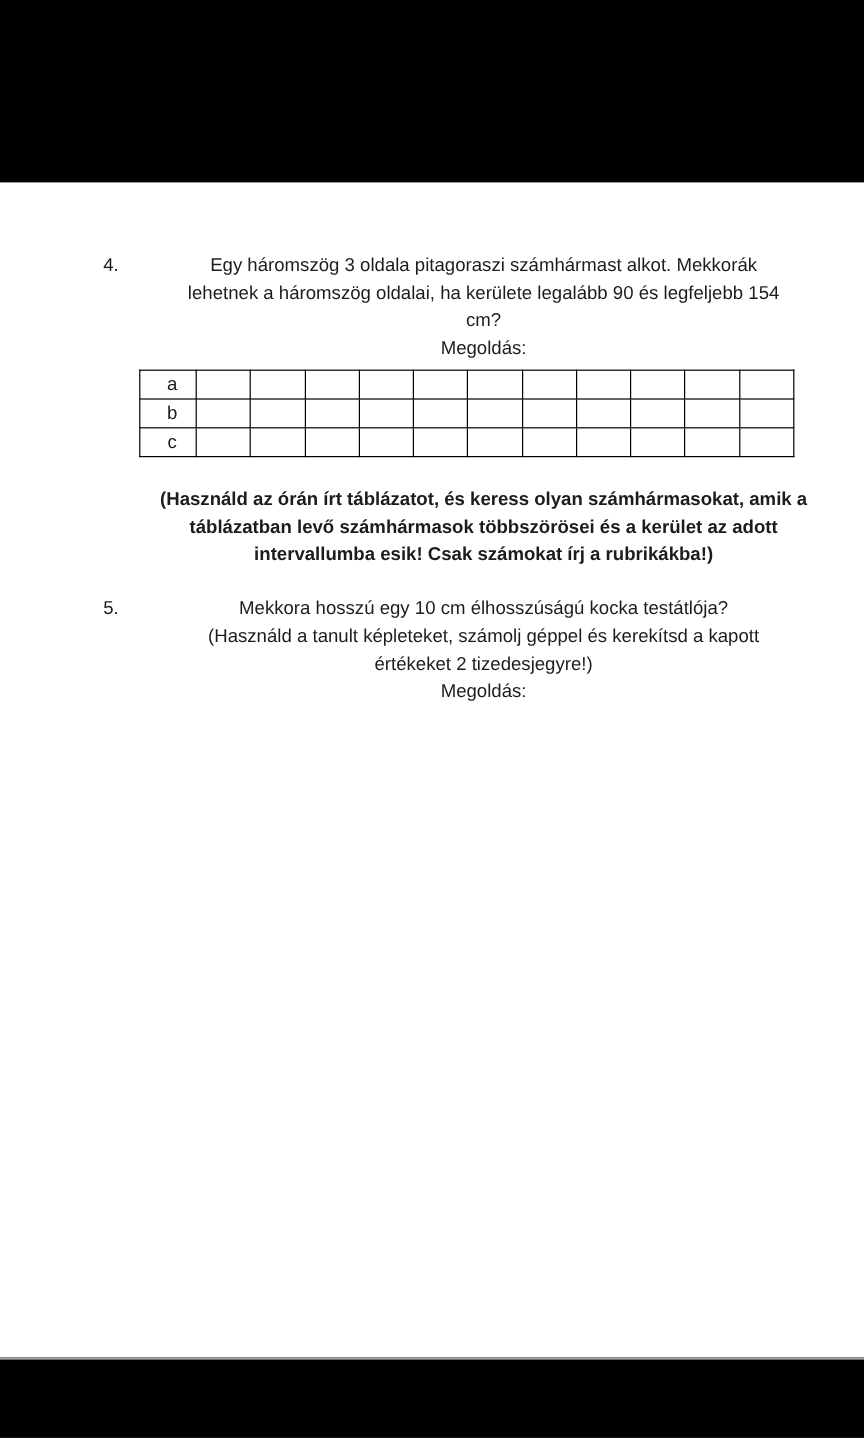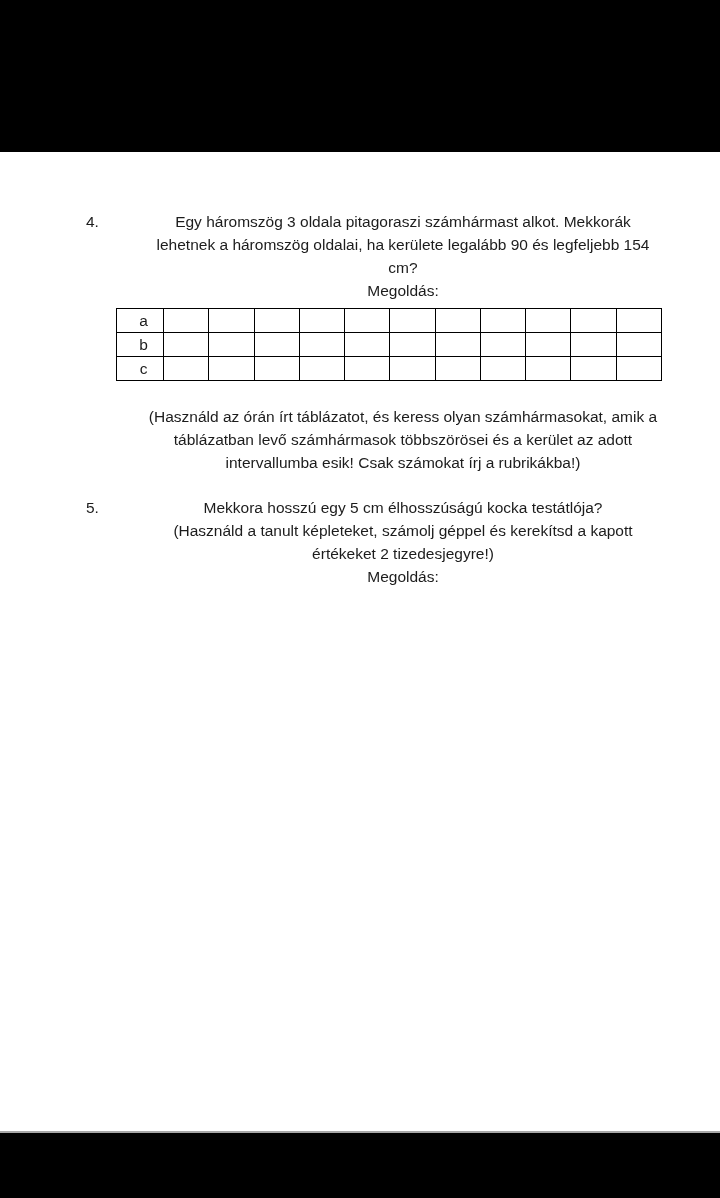--- a/index.html
+++ b/index.html
@@ -65,20 +65,21 @@
     padding: 0;
     font-size: 15.5px;
     color: #1c1c1c;
   }
   table.answer-table td.row-label {
     padding-left: 7px;
     vertical-align: middle;
   }
   .note {
     margin-top: 24px;
+    font-weight: bold;
   }
   .problem-5 {
     margin-top: 22px;
   }
 </style>
 </head>
 <body>
 
 <div class="screen">
 
@@ -147,21 +148,21 @@
 
         <div class="note preline">(Használd az órán írt táblázatot, és keress olyan számhármasokat, amik a
 táblázatban levő számhármasok többszörösei és a kerület az adott
 intervallumba esik! Csak számokat írj a rubrikákba!)</div>
       </div>
     </div>
 
     <div class="problem problem-5">
       <div class="problem-number">5.</div>
       <div class="problem-body">
-        <div class="preline">Mekkora hosszú egy 5 cm élhosszúságú kocka testátlója?
+        <div class="preline">Mekkora hosszú egy 10 cm élhosszúságú kocka testátlója?
 (Használd a tanult képleteket, számolj géppel és kerekítsd a kapott
 értékeket 2 tizedesjegyre!)</div>
         <div>Megoldás:</div>
       </div>
     </div>
 
   </div>
 
   <div class="letterbox-bottom"></div>
 

